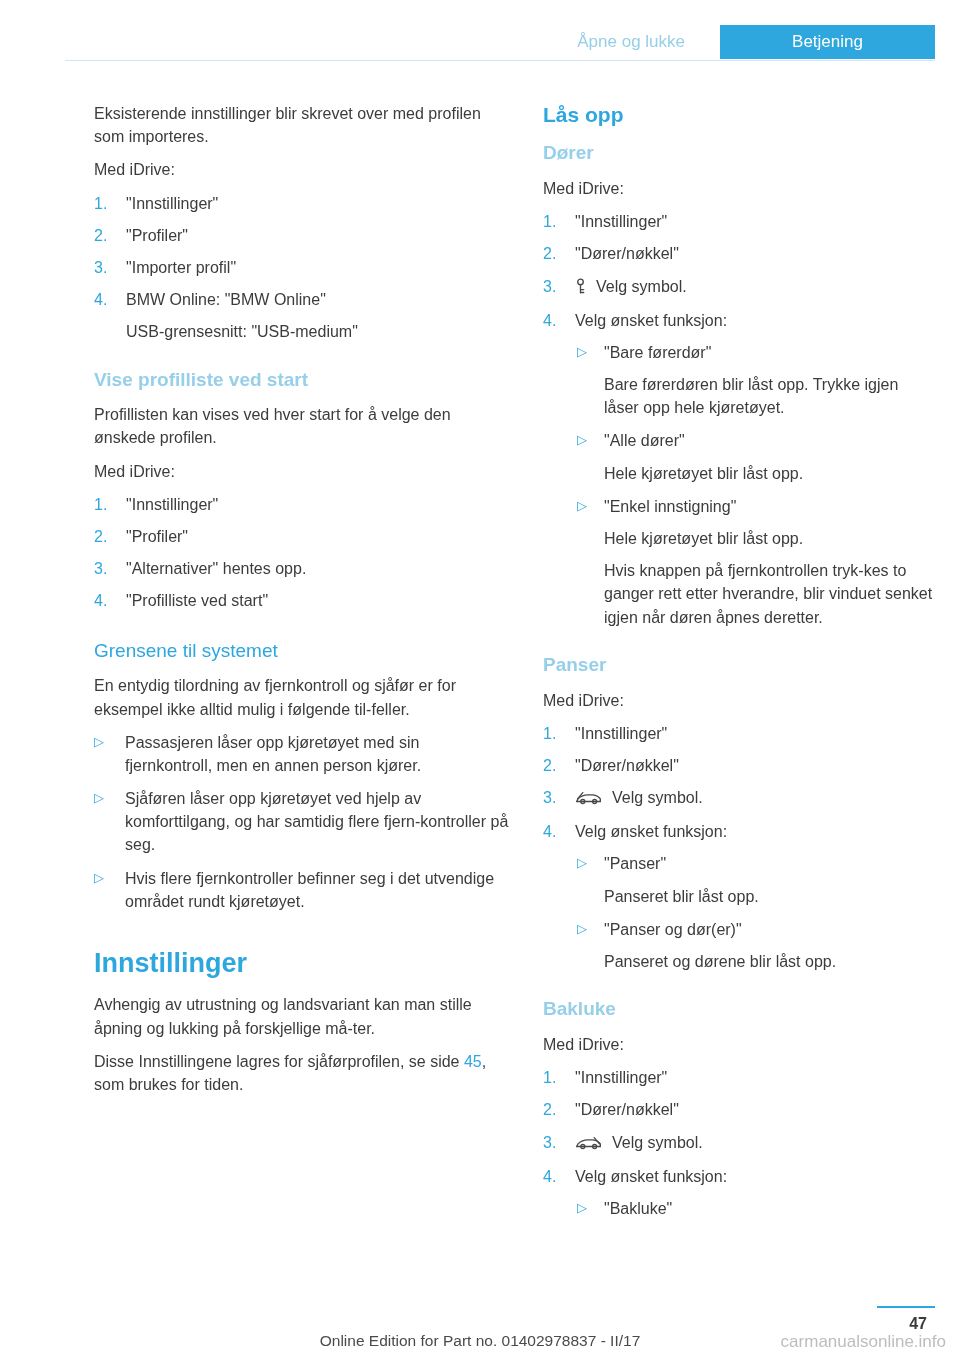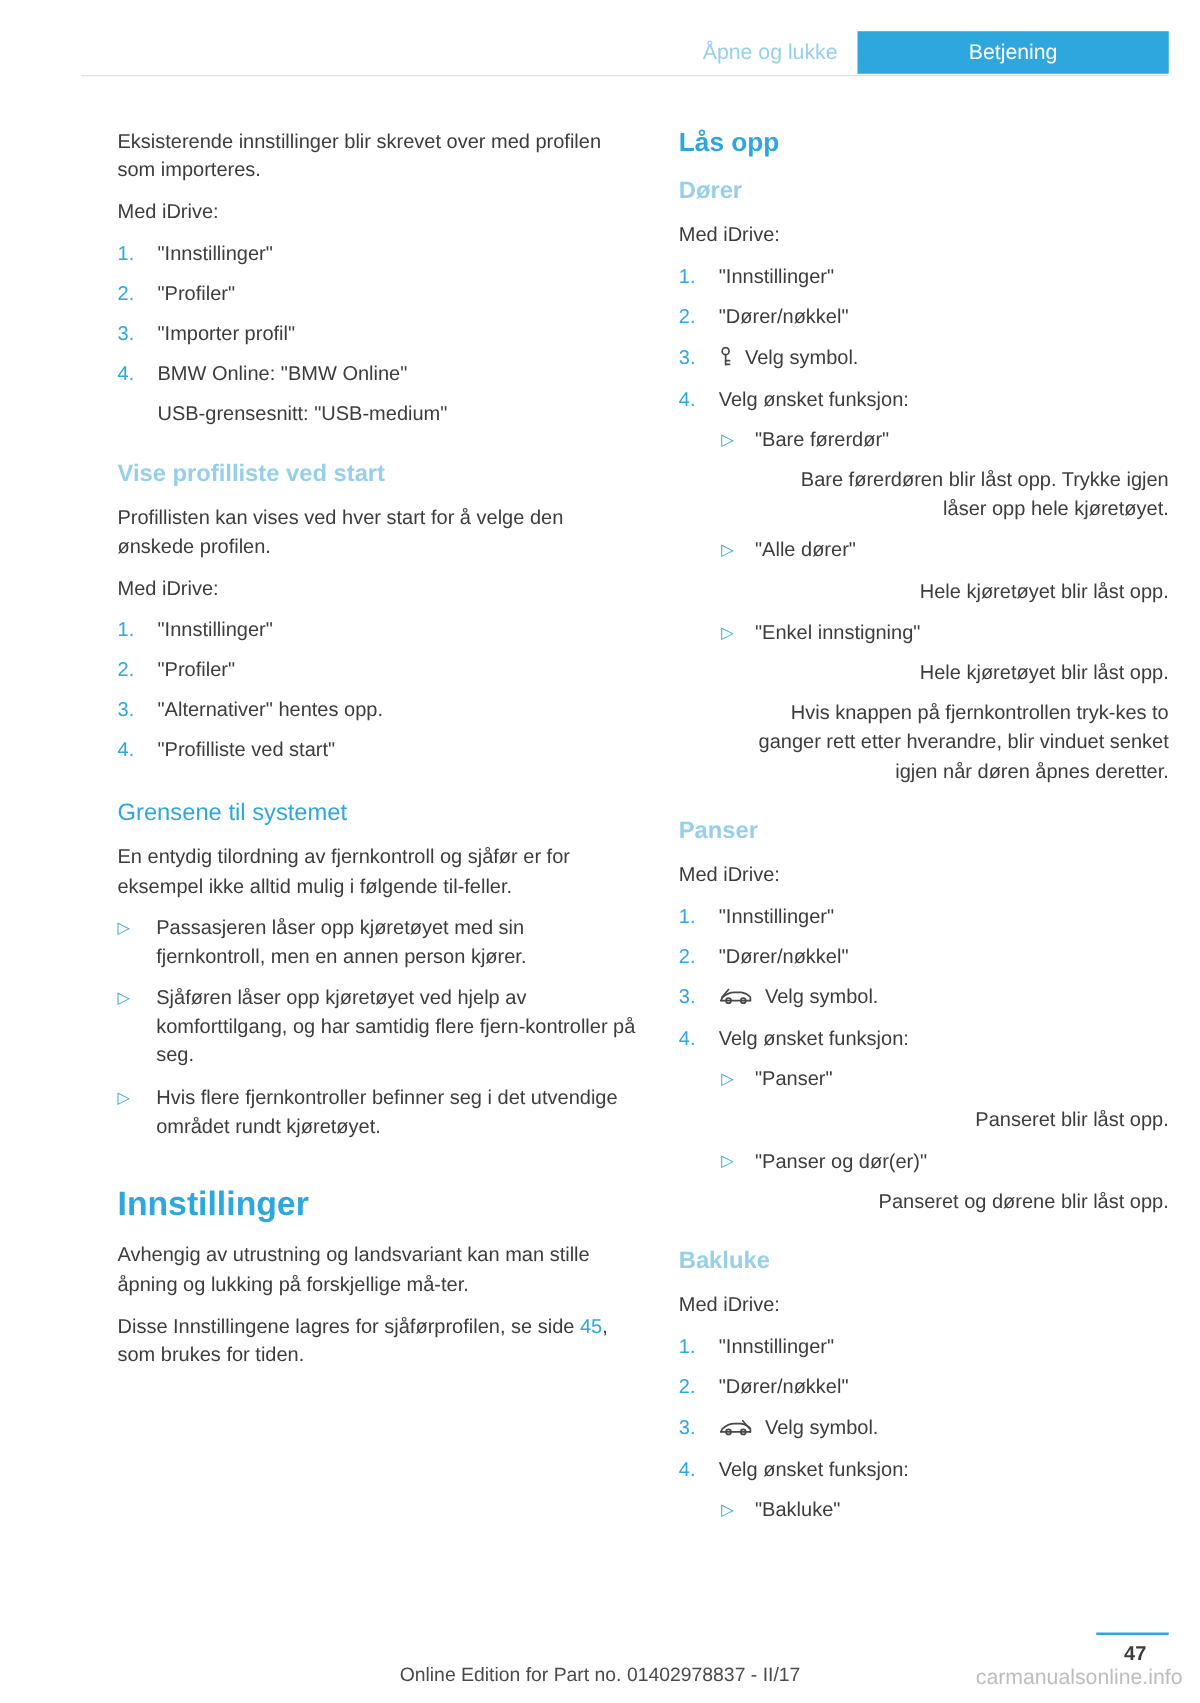--- a/index.html
+++ b/index.html
@@ -3,24 +3,24 @@
 <meta charset="utf-8">
 <style>
   * { margin:0; padding:0; box-sizing:border-box; }
   html,body { background:#ffffff; }
   body { font-family:"Liberation Sans", sans-serif; }
   .page { position:relative; width:960px; height:1362px; background:#fff;
           color:var(--text,#3c3c3c); font-size:16px; line-height:1.45; overflow:hidden; }
 
   
   .header-row { position:absolute; top:25px; left:65px; right:25px;
-                display:flex; justify-content:flex-end; align-items:center; gap:16px; }
+                display:flex; justify-content:flex-end; align-items:center; gap:35px; }
   .crumb { color:var(--accent_pale,#93cfe9); font-size:17px; }
   .chapter-badge { background:var(--accent,#2da7dd); color:#fff; font-size:17px;
-                   width:249px; height:34px; display:flex; align-items:center; justify-content:center; }
+                   width:215px; height:34px; display:flex; align-items:center; justify-content:center; }
   .header-rule { position:absolute; top:60px; left:65px; right:25px; border-top:1px solid #cfe7f4; }
 
   
   .columns { position:absolute; top:102px; left:65px; right:25px; display:flex; gap:33px; }
   .col-left { width:416px; flex:none;margin-left:29px; }
   .col-right { flex:1; }
 
   p.body { margin:0 0 10px; }
   .med { margin:6px 0 12px; }
 
@@ -39,27 +39,27 @@
   .inline-icon { display:inline-block; margin-right:10px; vertical-align:-2px; }
 
   
   .optlist { margin:1px 0 8px 34px; }
   .blist   { margin:4px 0 12px 0; }
   .opt { display:flex; margin-bottom:10px; }
   .opt .tri { flex:none; width:27px; color:var(--accent,#2da7dd); font-size:13px; padding-top:2px; }
   .blist .opt .tri { width:31px; }
   .opt .tri::before { content:"▷"; }
   .opt-body { flex:1; }
-  .opt-desc { margin-top:9px;text-align:right; }
+  .opt-desc { margin-top:9px; }
 
   .link { color:var(--accent,#2da7dd); cursor:pointer; }
 
   
   .pagenum-rule { position:absolute; right:25px; bottom:54px; width:58px; border-top:2px solid var(--accent,#2da7dd); }
-  .pagenum  { position:absolute; right:43px; bottom:27px; font-size:16px; font-weight:bold; color:#3c3c3c; }
+  .pagenum  { position:absolute; right:33px; bottom:27px; font-size:16px; font-weight:bold; color:#3c3c3c; }
   .edition  { position:absolute; bottom:10px; left:0; width:100%; text-align:center; font-size:15.5px; color:#4a4a4a; }
   .watermark{ position:absolute; right:14px; bottom:7px; font-size:17px; color:var(--watermark,#bcbcbc);margin-left:28px; }
 
   svg .st { fill:none; stroke:#474747; stroke-width:1.5; stroke-linecap:round; }
 </style>
 </head>
 <body>
 
 <div class="page">
 

